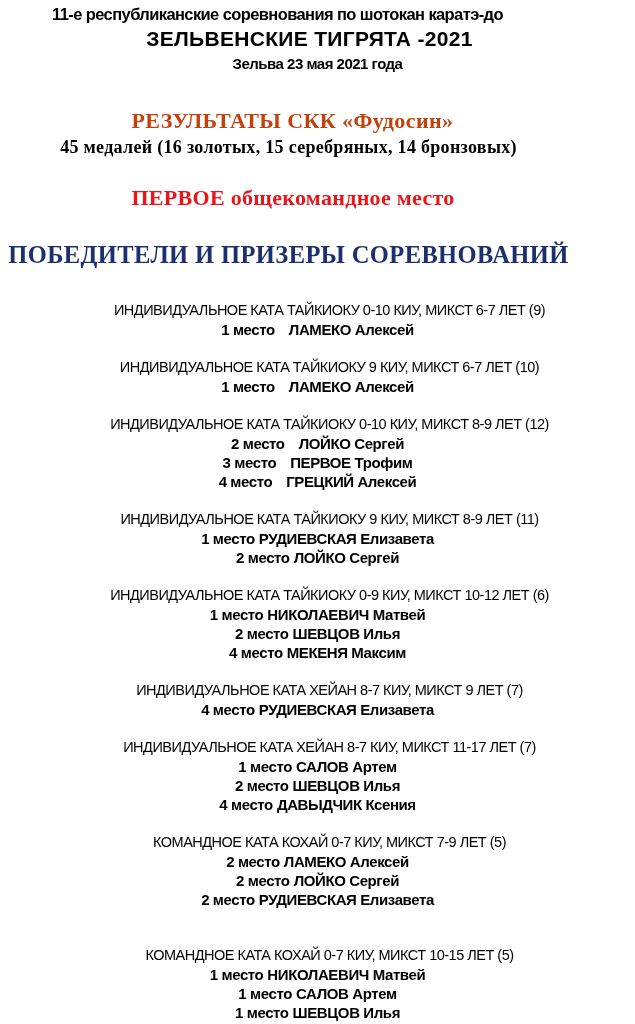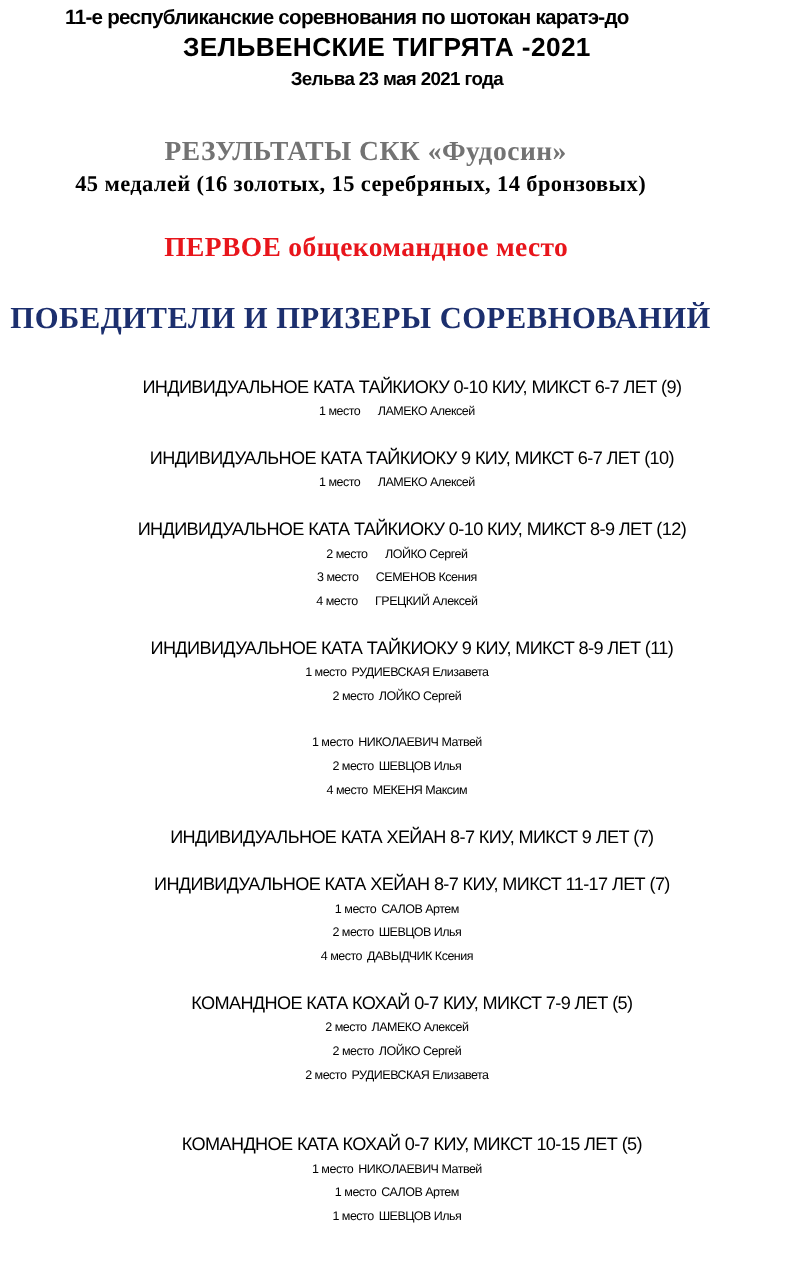--- a/index.html
+++ b/index.html
@@ -3,28 +3,28 @@
   <meta charset="utf-8">
   <style>
     html, body { margin: 0; padding: 0; background: #ffffff; }
     body { width: 635px; height: 1024px; overflow: hidden; position: relative; }
     .page { width: 635px; text-align: center; color: #000; }
     .sans { font-family: "Liberation Sans", sans-serif; }
     .serif { font-family: "Liberation Serif", serif; }
     .header-line1 { position: absolute; left: 0; width: 555px; top: 5px; font-size: 16.5px; font-weight: bold; letter-spacing: -0.6px; }
     .header-title { position: absolute; left: 0; width: 619px; top: 27px; font-size: 21px; font-weight: bold; letter-spacing: 0.3px; }
     .header-date { position: absolute; left: 0; width: 635px; top: 55px; font-size: 15px; font-weight: bold; letter-spacing: -0.5px; }
-    .results-title { position: absolute; left: 0; width: 585px; top: 108px; font-size: 22px; font-weight: bold; color: #737373; letter-spacing: 0.4px; }
+    .results-title { position: absolute; left: 0; width: 585px; top: 108px; font-size: 22px; font-weight: bold; color: #c2410c; letter-spacing: 0.4px; }
     .medals { position: absolute; left: 0; width: 577px; top: 137px; font-size: 18px; font-weight: bold; letter-spacing: 0.3px; }
     .place { position: absolute; left: 0; width: 586px; top: 185px; font-size: 22px; font-weight: bold; color: #e8151b; letter-spacing: 0.3px; }
     .winners-title { position: absolute; left: 0; width: 577px; top: 241px; font-size: 24.5px; font-weight: bold; color: #1c2f6e; letter-spacing: 0.4px; }
     .events { position: absolute; left: 0; width: 635px; top: 300px; }
     .event { margin-bottom: 18px; }
     .event-title { font-size: 14.5px; line-height: 20px; letter-spacing: -0.5px; padding-left: 24px; }
-    .winner { font-size: 10px; font-weight: normal; line-height: 19px; letter-spacing: -0.4px; }
+    .winner { font-size: 15px; font-weight: bold; line-height: 19px; letter-spacing: -0.4px; }
     .winner .gap { display: inline-block; width: 14px; }
     .winner .gap.small { width: 4px; }
   </style>
 </head>
 <body>
 
 <div class="page">
   <div class="header-line1 sans">11-е республиканские соревнования по шотокан каратэ-до</div>
   <div class="header-title sans">ЗЕЛЬВЕНСКИЕ ТИГРЯТА -2021</div>
   <div class="header-date sans">Зельва 23 мая 2021 года</div>
@@ -49,51 +49,55 @@
         <span>1 место</span><span class="gap"></span><span>ЛАМЕКО Алексей</span>
       </div>
     </div>
 
     <div class="event">
       <div class="event-title">ИНДИВИДУАЛЬНОЕ КАТА ТАЙКИОКУ 0-10 КИУ, МИКСТ 8-9 ЛЕТ (12)</div>
       <div class="winner">
         <span>2 место</span><span class="gap"></span><span>ЛОЙКО Сергей</span>
       </div>
       <div class="winner">
-        <span>3 место</span><span class="gap"></span><span>СЕМЕНОВ Ксения</span>
+        <span>3 место</span><span class="gap"></span><span>ПЕРВОЕ Трофим</span>
       </div>
       <div class="winner">
         <span>4 место</span><span class="gap"></span><span>ГРЕЦКИЙ Алексей</span>
       </div>
     </div>
 
     <div class="event">
       <div class="event-title">ИНДИВИДУАЛЬНОЕ КАТА ТАЙКИОКУ 9 КИУ, МИКСТ 8-9 ЛЕТ (11)</div>
       <div class="winner">
         <span>1 место</span><span class="gap small"></span><span>РУДИЕВСКАЯ Елизавета</span>
       </div>
       <div class="winner">
         <span>2 место</span><span class="gap small"></span><span>ЛОЙКО Сергей</span>
       </div>
     </div>
 
     <div class="event">
+      <div class="event-title">ИНДИВИДУАЛЬНОЕ КАТА ТАЙКИОКУ 0-9 КИУ, МИКСТ 10-12 ЛЕТ (6)</div>
       <div class="winner">
         <span>1 место</span><span class="gap small"></span><span>НИКОЛАЕВИЧ Матвей</span>
       </div>
       <div class="winner">
         <span>2 место</span><span class="gap small"></span><span>ШЕВЦОВ Илья</span>
       </div>
       <div class="winner">
         <span>4 место</span><span class="gap small"></span><span>МЕКЕНЯ Максим</span>
       </div>
     </div>
 
     <div class="event">
       <div class="event-title">ИНДИВИДУАЛЬНОЕ КАТА ХЕЙАН 8-7 КИУ, МИКСТ 9 ЛЕТ (7)</div>
+      <div class="winner">
+        <span>4 место</span><span class="gap small"></span><span>РУДИЕВСКАЯ Елизавета</span>
+      </div>
     </div>
 
     <div class="event">
       <div class="event-title">ИНДИВИДУАЛЬНОЕ КАТА ХЕЙАН 8-7 КИУ, МИКСТ 11-17 ЛЕТ (7)</div>
       <div class="winner">
         <span>1 место</span><span class="gap small"></span><span>САЛОВ Артем</span>
       </div>
       <div class="winner">
         <span>2 место</span><span class="gap small"></span><span>ШЕВЦОВ Илья</span>
       </div>

